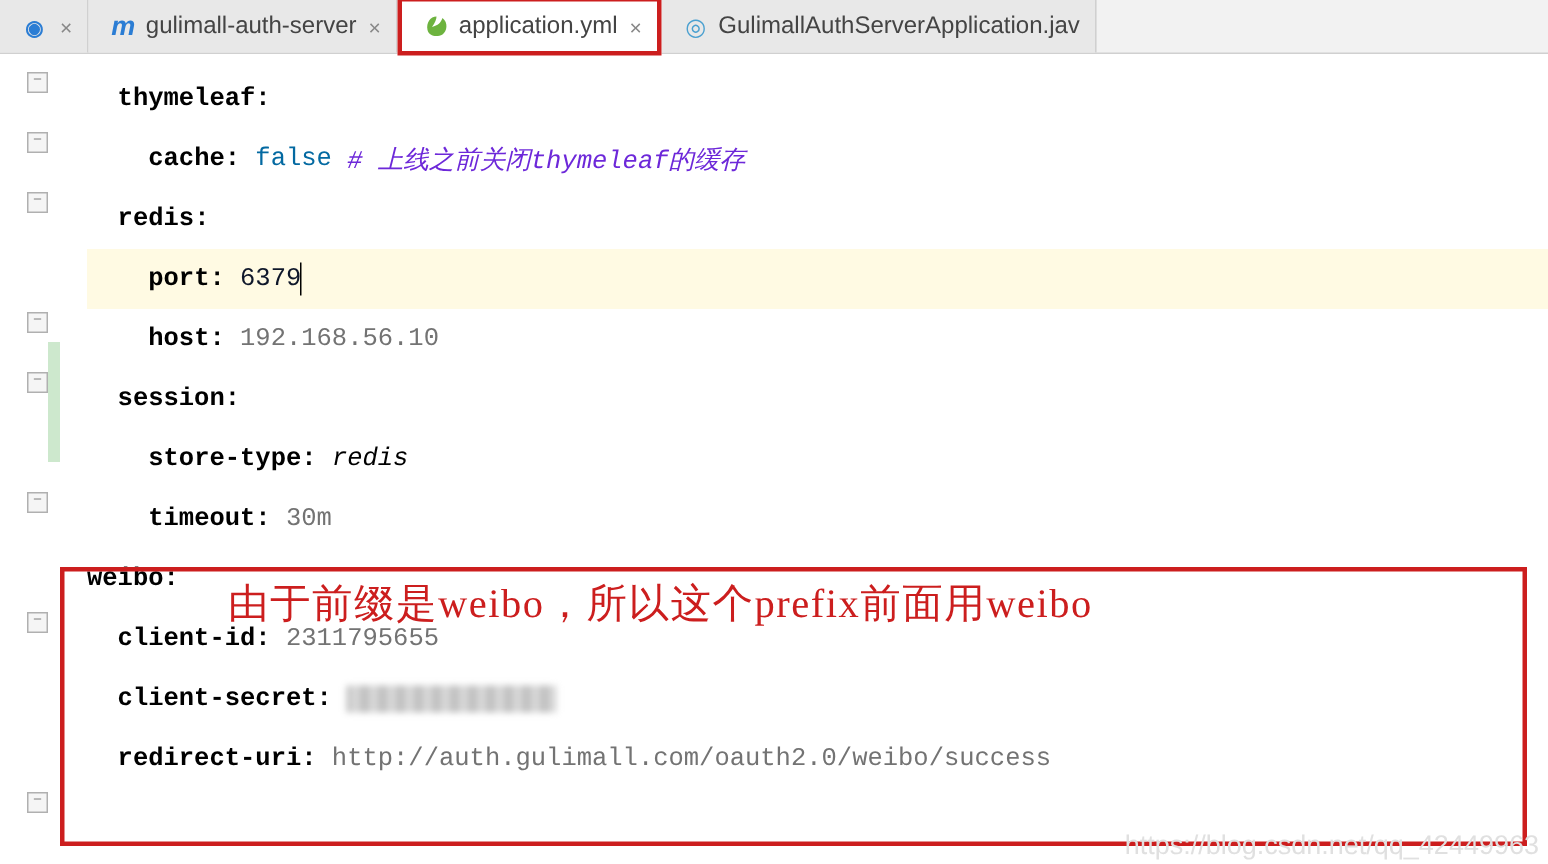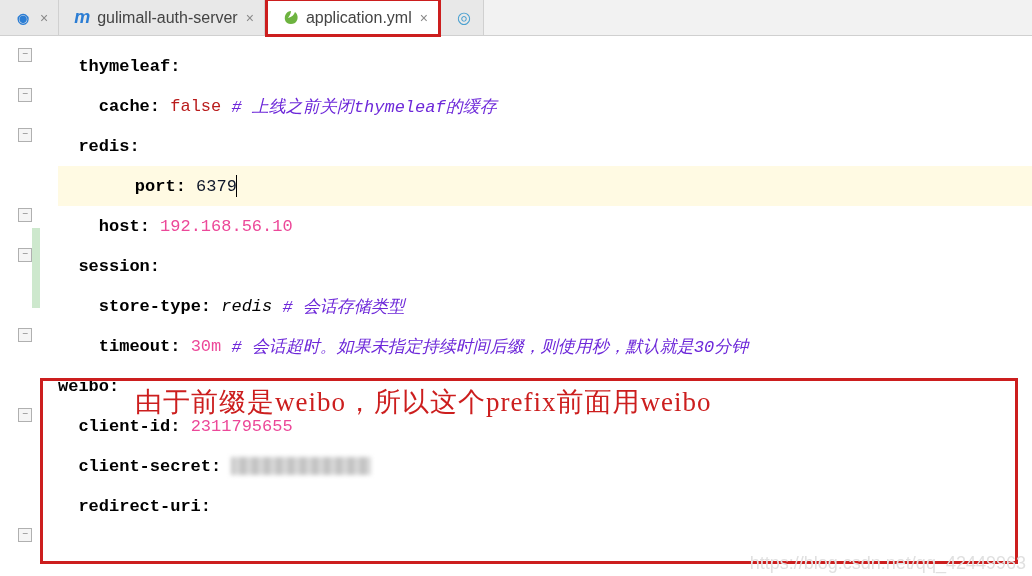--- a/index.html
+++ b/index.html
@@ -77,42 +77,42 @@
 .code-area {
   margin-left: 50px;
 }
 .line {
   height: 40px;
   display: flex;
   align-items: center;
   white-space: pre;
   position: relative;
 }
-.line.highlight { background: #fffae3; padding-left: 36px; }
+.line.highlight { background: #fffae3; }
 .key { font-weight: bold; color: #000; }
-.val-bool { color: #b91c1c; }
+.val-bool { color: #0369a1; }
 .val-num { color: #0f172a; }
-.val-str { color: #ec4899; }
+.val-str { color: #737373; }
 .val-kw { color: #000; font-style: italic; }
 .comment { color: #6d28d9; font-style: italic; }
 .dots { color: #c8c8c8; }
 .cursor { display:inline-block; width:1px; height:22px; background:#000; vertical-align:middle; margin-left:-1px; }
 
 .annotation-box {
   position: absolute;
   left: 40px;
   top: 378px;
   width: 978px;
   height: 186px;
   border: 3px solid #cc1e1e;
   pointer-events: none;
 }
 .annotation-text {
   position: absolute;
-  left: 135px;
+  left: 152px;
   top: 384px;
   font-family: "SimSun", "宋体", serif;
   font-size: 27px;
   color: #cc1e1e;
   letter-spacing: 1px;
 }
 .watermark {
   position: absolute;
   right: 6px;
   bottom: 2px;
@@ -152,20 +152,21 @@
     <span class="tab-icon icon-leaf">
       <svg width="18" height="18" viewBox="0 0 18 18">
           <path d="M9 2 C5 2 2 6 3 11 C4 15 9 16 13 14 C16 12 17 6 13 3 C12 6 10 8 6 9 C8 6 9 4 9 2 Z" fill="#6db33f"></path>
         </svg>
     </span>
     <span>application.yml</span>
     <span class="tab-close">×</span>
   </div>
   <div class="tab">
     <span class="tab-icon icon-sb">◎</span>
+    <span>GulimallAuthServerApplication.jav</span>
   </div>
 </div>
 
 <div class="editor">
   <div class="change-marker" style="top:192px;height:80px;"></div>
 
   <div class="gutter">
     <div class="gutter-item">
         <div class="fold-icon">−</div>
       </div>
@@ -197,24 +198,24 @@
       </div>
   </div>
 
   <div class="code-area">
     <div class="line"><span class="dots">  </span><span class="key">thymeleaf</span><span class="key">:</span></div>
     <div class="line"><span class="dots">    </span><span class="key">cache</span><span class="key">: </span><span class="val-bool">false</span><span class="comment"> </span><span class="comment"># 上线之前关闭thymeleaf的缓存</span></div>
     <div class="line"><span class="dots">  </span><span class="key">redis</span><span class="key">:</span></div>
     <div class="line highlight"><span class="dots">    </span><span class="key">port</span><span class="key">: </span><span class="val-num">6379</span><span class="cursor"></span></div>
     <div class="line"><span class="dots">    </span><span class="key">host</span><span class="key">: </span><span class="val-str">192.168.56.10</span></div>
     <div class="line"><span class="dots">  </span><span class="key">session</span><span class="key">:</span></div>
-    <div class="line"><span class="dots">    </span><span class="key">store-type</span><span class="key">: </span><span class="val-kw">redis</span><span class="comment"> </span><span class="comment"># 会话存储类型</span></div>
-    <div class="line"><span class="dots">    </span><span class="key">timeout</span><span class="key">: </span><span class="val-str">30m</span><span class="comment"> </span><span class="comment"># 会话超时。如果未指定持续时间后缀，则使用秒，默认就是30分钟</span></div>
+    <div class="line"><span class="dots">    </span><span class="key">store-type</span><span class="key">: </span><span class="val-kw">redis</span><span class="comment"> </span></div>
+    <div class="line"><span class="dots">    </span><span class="key">timeout</span><span class="key">: </span><span class="val-str">30m</span><span class="comment"> </span></div>
     <div class="line"><span class="key">weibo</span><span class="key">:</span></div>
     <div class="line"><span class="dots">  </span><span class="key">client-id</span><span class="key">: </span><span class="val-str">2311795655</span></div>
     <div class="line"><span class="dots">  </span><span class="key">client-secret</span><span class="key">: </span><span class="censor"></span></div>
-    <div class="line"><span class="dots">  </span><span class="key">redirect-uri</span><span class="key">: </span></div>
+    <div class="line"><span class="dots">  </span><span class="key">redirect-uri</span><span class="key">: </span><span class="val-str">http://auth.gulimall.com/oauth2.0/weibo/success</span></div>
   </div>
 </div>
 
 <div class="annotation-box"></div>
 <div class="annotation-text">由于前缀是weibo，所以这个prefix前面用weibo</div>
 <div class="watermark">https://blog.csdn.net/qq_42449963</div>
 
 </body></html>

